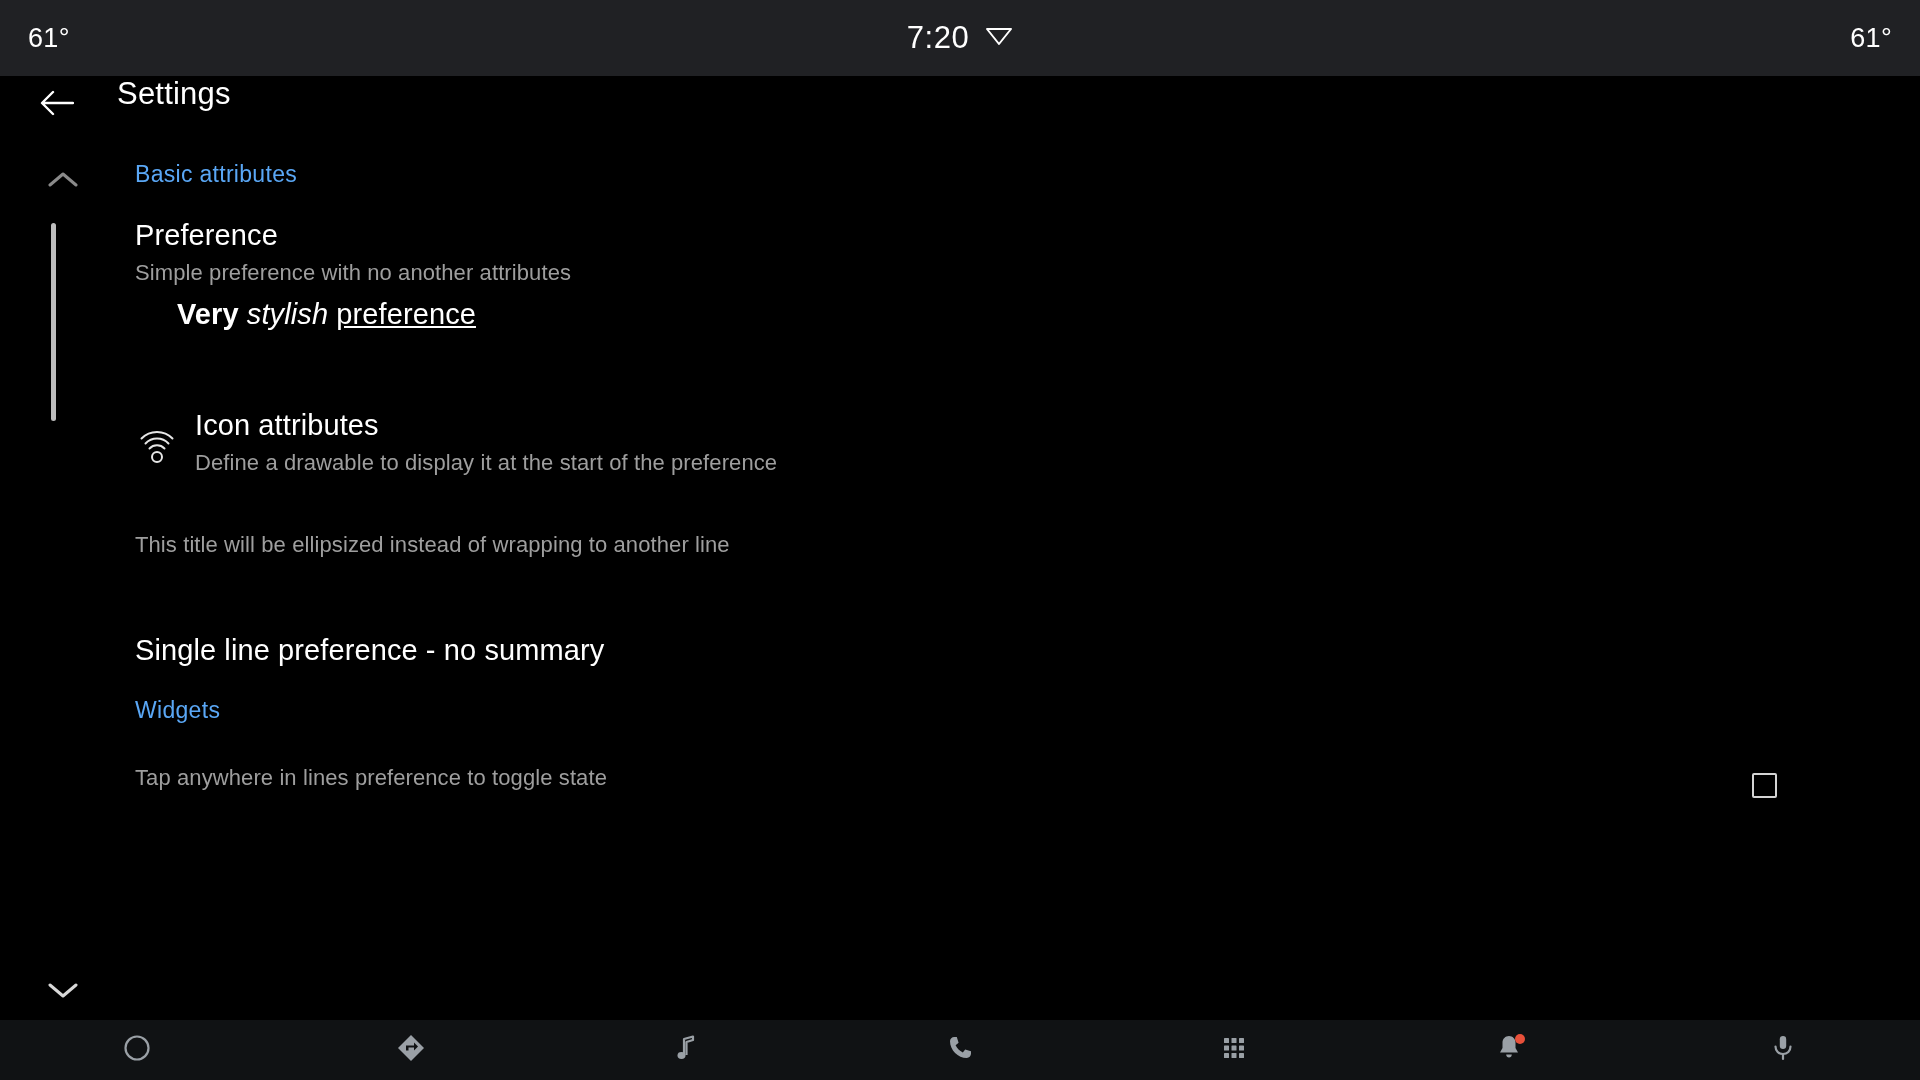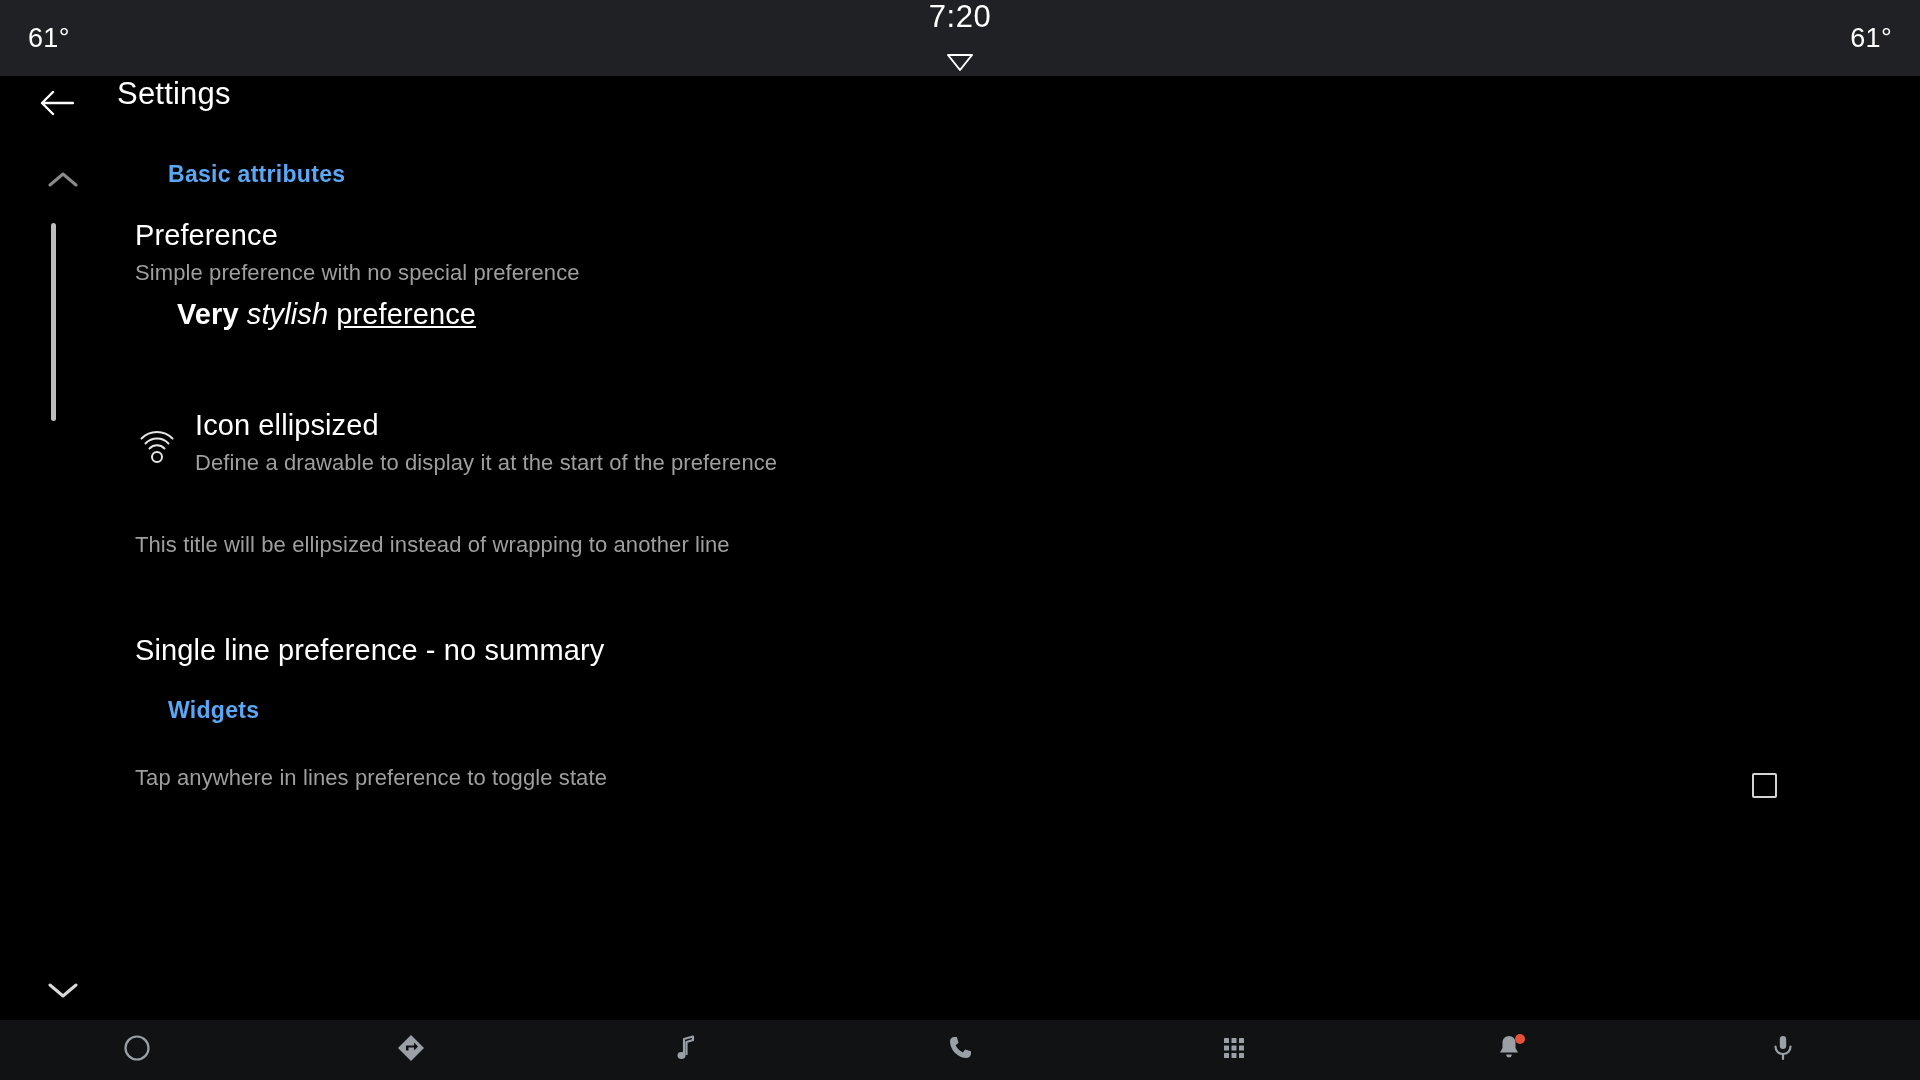--- a/index.html
+++ b/index.html
@@ -42,21 +42,20 @@
     color: #ffffff;
     letter-spacing: 0.3px;
   }
   .status-center {
     position: absolute;
     left: 0; right: 0;
     display: flex;
     align-items: center;
     justify-content: center;
     gap: 16px;
-    flex-direction: column;
   }
   .status-clock {
     font-size: 31px;
     color: #ffffff;
     letter-spacing: 0.5px;
   }
   .wifi-icon { display: block; }
 
   
   .toolbar {
@@ -116,23 +115,22 @@
     height: 198px;
     background: #bdbdbd;
     border-radius: 3px;
   }
 
   .section-header {
     position: absolute;
     left: 135px;
     font-size: 23px;
     color: #5aa7f5;
-    font-weight: 700;
+    font-weight: 400;
     letter-spacing: 0.3px;
-    margin-left: 33px;
   }
 
   .pref {
     position: absolute;
     left: 135px;
     width: 1700px;
   }
   .pref-title {
     font-size: 29px;
     color: #ffffff;
@@ -253,40 +251,40 @@
         </svg>
       </span>
     </div>
 
     <div class="scroll-thumb"></div>
 
     <div class="section-header" style="top:5px;">Basic attributes</div>
 
     <div class="pref" style="top:62px;">
       <div class="pref-title">Preference</div>
-      <div class="pref-summary">Simple preference with no special preference</div>
+      <div class="pref-summary">Simple preference with no another attributes</div>
     </div>
 
     <div class="pref" style="top:141px;margin-left:42px;">
       <div class="pref-title">
         <b>Very</b><span> </span><i>stylish</i><span> </span><u>preference</u>
       </div>
     </div>
 
     <div class="pref-icon-row" style="top:252px;">
       <div class="pref-leading-icon">
         <svg width="36" height="36" viewBox="0 0 36 36">
           <circle cx="18" cy="27" r="5" fill="none" stroke="#e6e6e6" stroke-width="2"></circle>
           <path d="M10.5 18.5 A10.5 10.5 0 0 1 25.5 18.5" fill="none" stroke="#e6e6e6" stroke-width="2" stroke-linecap="round"></path>
           <path d="M6.5 13.5 A16 16 0 0 1 29.5 13.5" fill="none" stroke="#e6e6e6" stroke-width="2" stroke-linecap="round"></path>
           <path d="M2.5 8.5 A21.5 21.5 0 0 1 33.5 8.5" fill="none" stroke="#e6e6e6" stroke-width="2" stroke-linecap="round"></path>
         </svg>
       </div>
       <div class="pref-icon-texts">
-        <div class="pref-title">Icon ellipsized</div>
+        <div class="pref-title">Icon attributes</div>
         <div class="pref-summary">Define a drawable to display it at the start of the preference</div>
       </div>
     </div>
 
     <div class="pref" style="top:368px;">
       <div class="pref-summary">This title will be ellipsized instead of wrapping to another line</div>
     </div>
 
     <div class="pref" style="top:477px;">
       <div class="pref-title">Single line preference - no summary</div>

